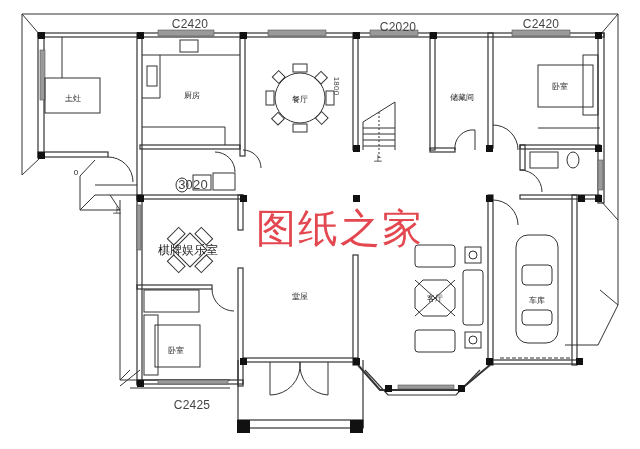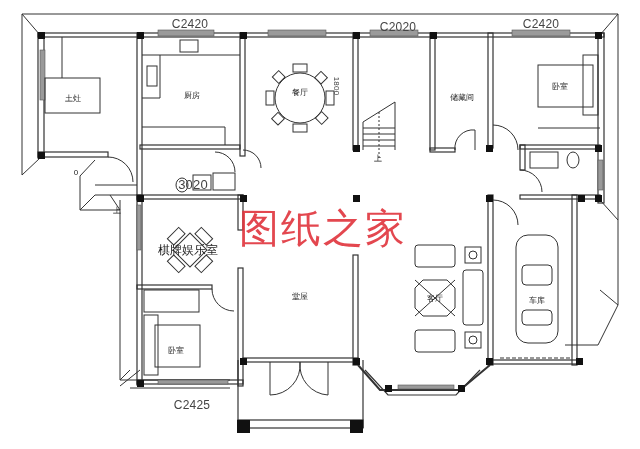--- a/index.html
+++ b/index.html
@@ -1,20 +1,20 @@
 <!DOCTYPE html>
 <html><head>
 <meta charset="utf-8">
 <style>
   html, body { margin:0; padding:0; background:#fff; }
   body { width:640px; height:449px; overflow:hidden; position:relative; font-family:"DejaVu Sans", sans-serif; }
   #plan { position:absolute; left:0; top:0; width:640px; height:449px; }
   .lbl { position:absolute; font-size:8px; color:#222; transform:translate(-50%,-50%); white-space:nowrap; font-family:Liberation Sans, sans-serif; }
   .dim { position:absolute; font-size:12px; color:#444; transform:translate(-50%,-50%); white-space:nowrap; font-family:"Liberation Sans", sans-serif; letter-spacing:0.2px; }
-  .wm { position:absolute; font-size:40px; color:#e0343c; transform:translate(-50%,-50%); white-space:nowrap; opacity:0.9; font-family:"DejaVu Serif", serif; letter-spacing:2px; }
+  .wm { position:absolute; font-size:40px; color:#e0343c; transform:translate(-50%,-50%); white-space:nowrap; opacity:0.9; font-family:"DejaVu Serif", serif; letter-spacing:2px;margin-left:17px; }
 </style>
 </head>
 <body>
 
 <svg id="plan" viewBox="0 0 640 449" xmlns="http://www.w3.org/2000/svg">
   <g fill="none" stroke="#333" stroke-width="1">
 
     <g>
       <polyline points="22,14 618,14 600,35"></polyline>
       <line x1="22" y1="14" x2="40" y2="35"></line>
@@ -221,21 +221,21 @@
 
 <div class="dim" style="left:190px;top:24px;">C2420</div>
 <div class="dim" style="left:398px;top:27px;">C2020</div>
 <div class="dim" style="left:541px;top:24px;">C2420</div>
 <div class="dim" style="left:192px;top:405px;">C2425</div>
 <div class="dim" style="left:193px;top:184px;font-size:13px;">3020</div>
 <div class="dim" style="left:336px;top:86px;font-size:8px;transform:translate(-50%,-50%) rotate(90deg);">1800</div>
 
 <div class="lbl" style="left:73px;top:98px;">土灶</div>
 <div class="lbl" style="left:192px;top:95px;">厨房</div>
-<div class="lbl" style="left:300px;top:92px;">餐厅</div>
+<div class="lbl" style="left:300px;top:99px;">餐厅</div>
 <div class="lbl" style="left:462px;top:97px;">储藏间</div>
 <div class="lbl" style="left:560px;top:86px;">卧室</div>
 <div class="lbl" style="left:188px;top:250px;font-size:12px;">棋牌娱乐室</div>
 <div class="lbl" style="left:300px;top:296px;">堂屋</div>
 <div class="lbl" style="left:176px;top:350px;">卧室</div>
 <div class="lbl" style="left:435px;top:298px;">客厅</div>
 <div class="lbl" style="left:537px;top:300px;">车库</div>
 <div class="lbl" style="left:378px;top:158px;">上</div>
 <div class="lbl" style="left:117px;top:210px;">上</div>
 <div class="lbl" style="left:76px;top:172px;">0</div>

